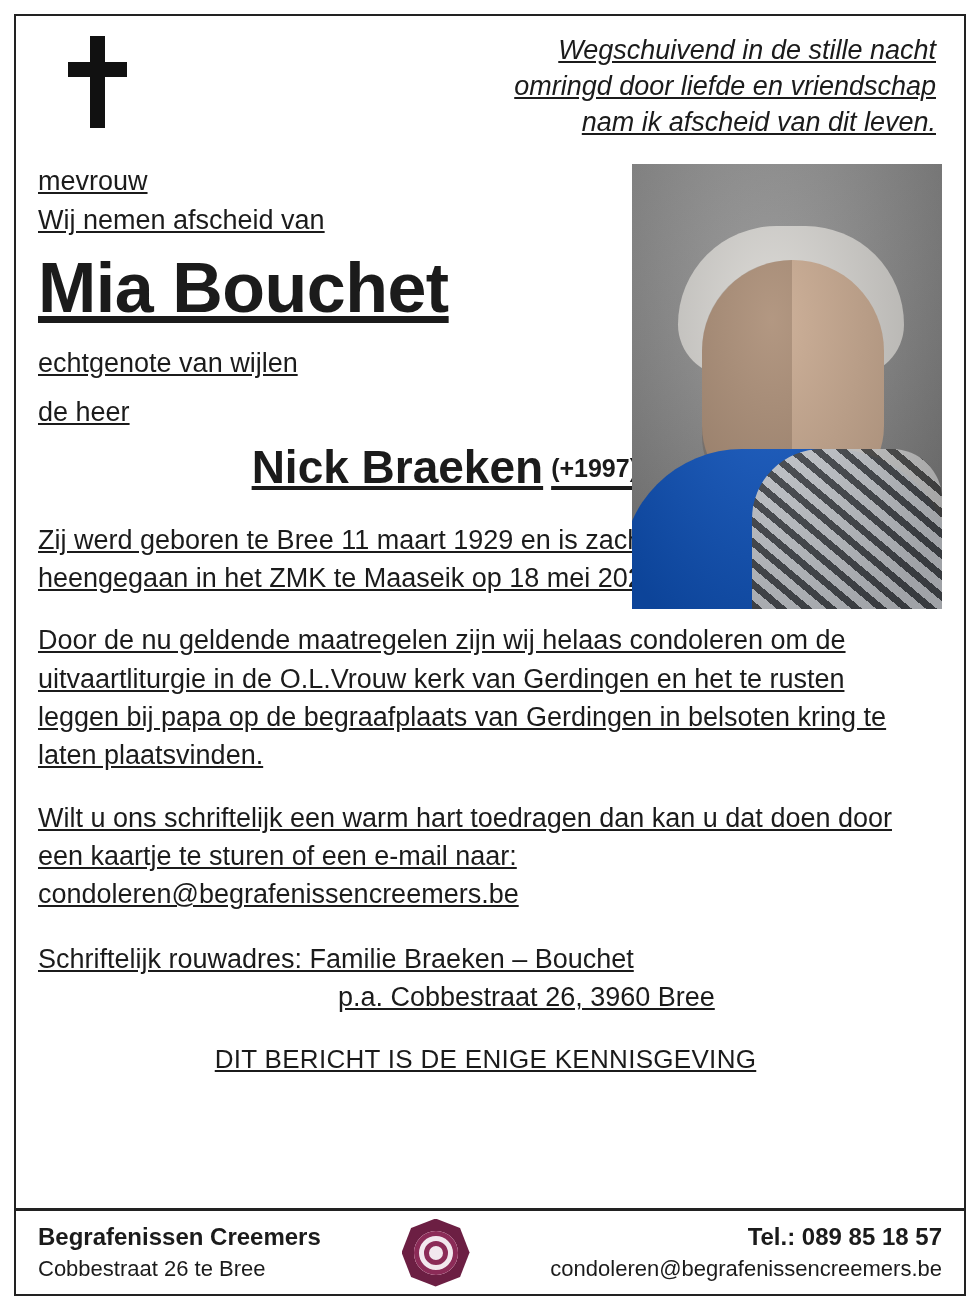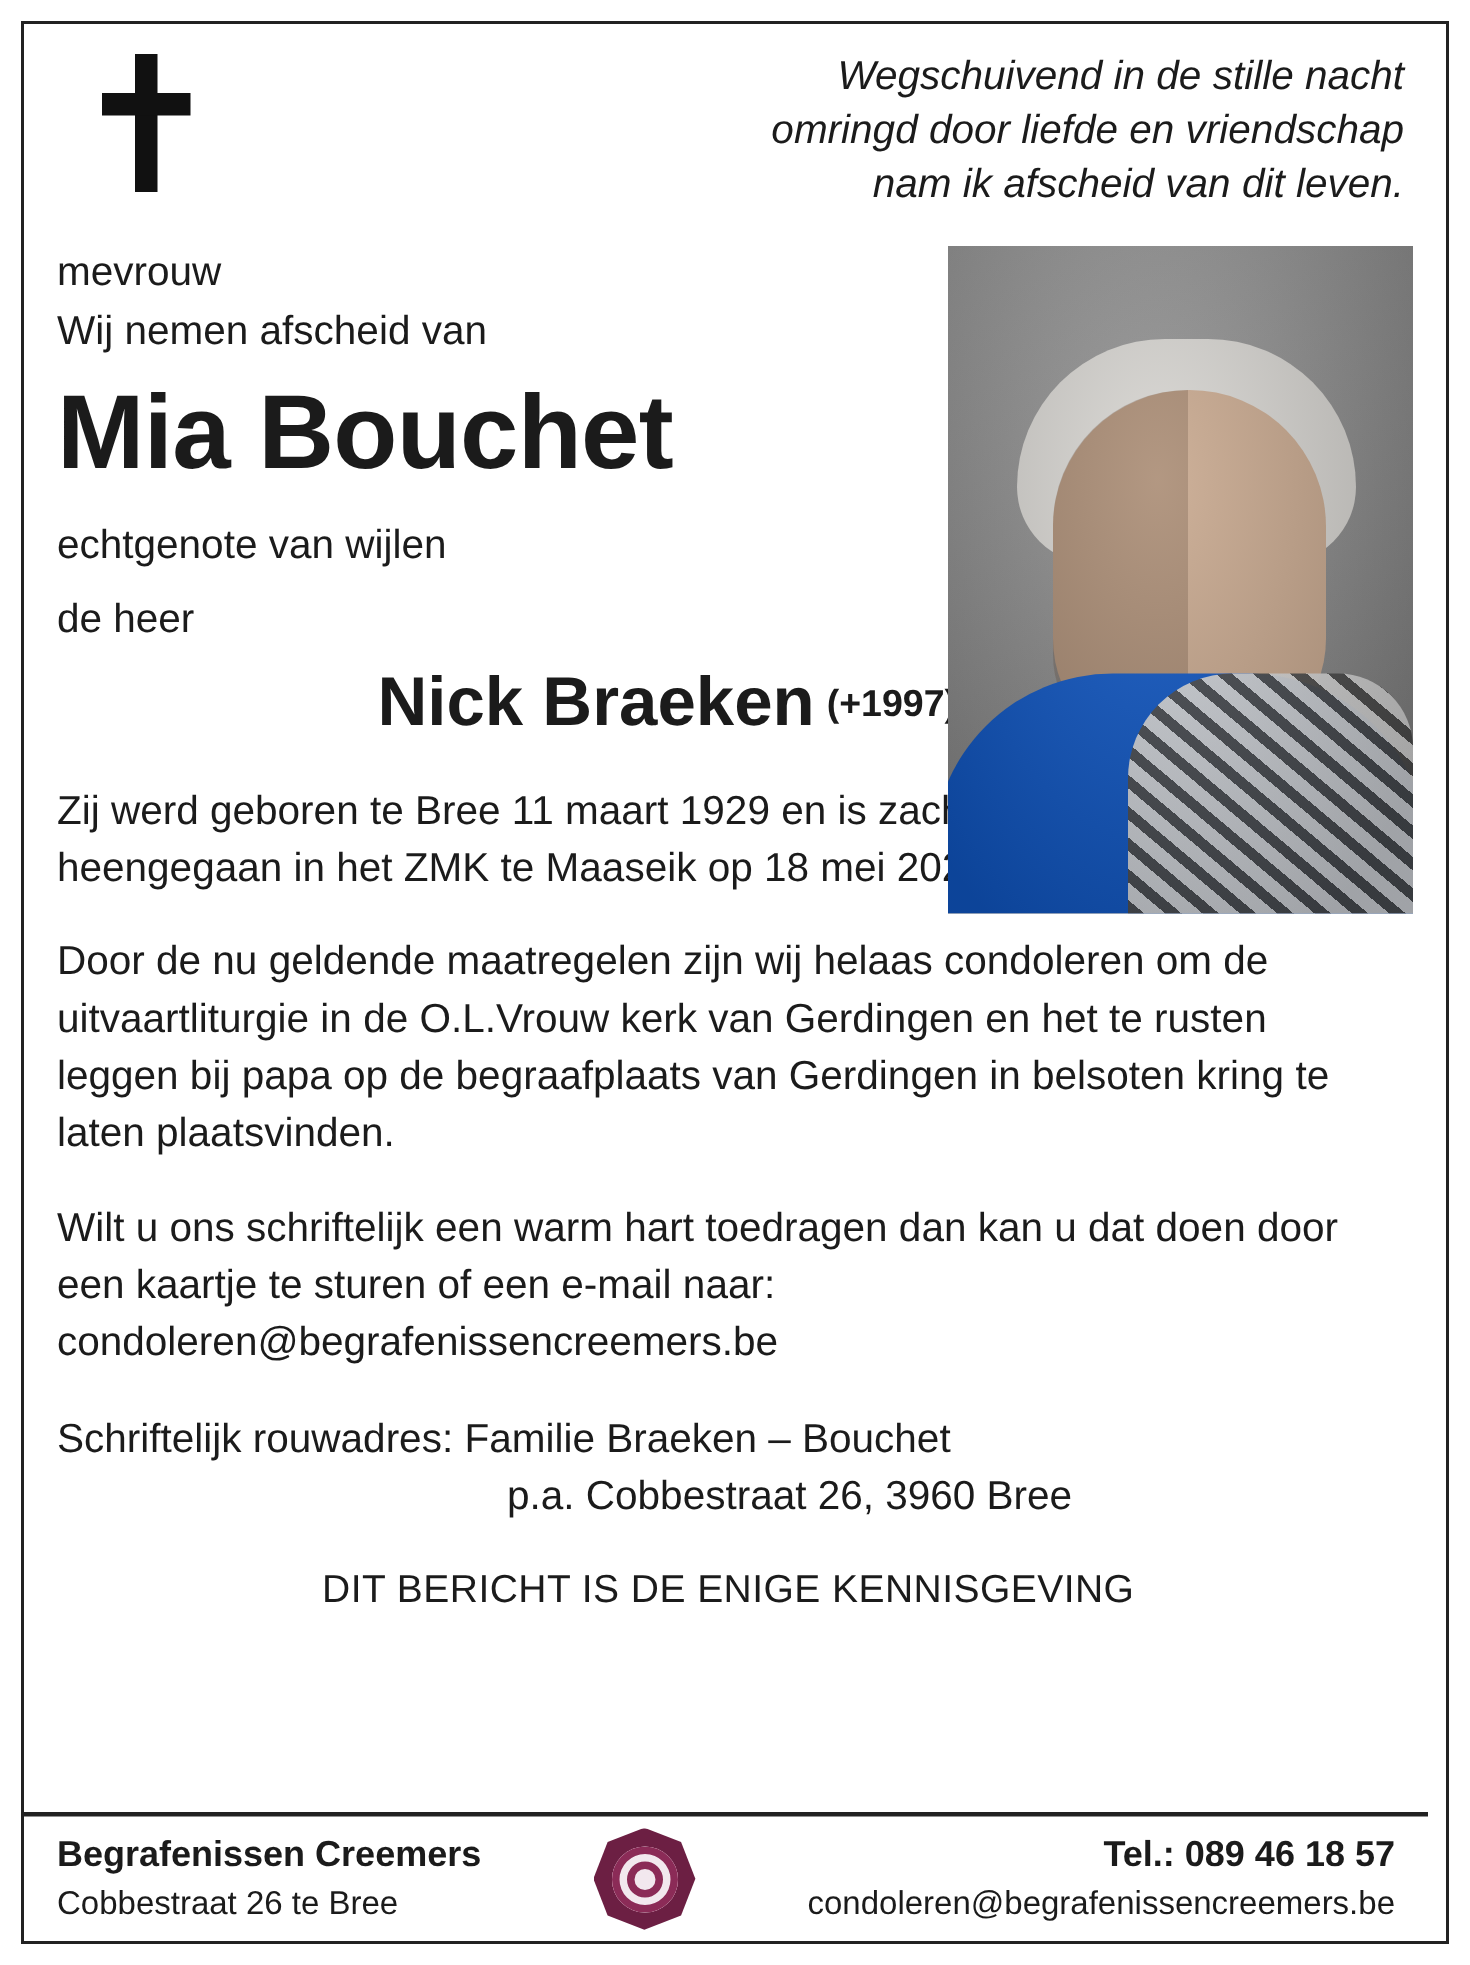--- a/index.html
+++ b/index.html
@@ -29,20 +29,21 @@
     box-sizing: border-box;
   }
   .inner {
     position: absolute;
     left: 16px;
     top: 16px;
     right: 16px;
     bottom: 16px;
     padding: 16px 22px 0 22px;
     box-sizing: border-box;
+    text-decoration: underline;
   }
 
   
   .header {
     display: flex;
     align-items: flex-start;
     justify-content: space-between;
     height: 120px;
   }
   .cross {
@@ -196,21 +197,21 @@
     text-align: center;
     font-size: 26px;
     margin-top: 28px;
     letter-spacing: 0.3px;
   }
 
   
   .footer {
     position: absolute;
     left: 16px;
-    right: 28px;
+    right: 16px;
     bottom: 16px;
     height: 86px;
     border-top: 3px solid #222222;
     box-sizing: border-box;
     display: flex;
     align-items: center;
     padding: 0 22px;
   }
   .foot-left {
     flex: 0 0 auto;
@@ -327,17 +328,17 @@
       <div class="foot-company">Begrafenissen Creemers</div>
       <div class="foot-address">Cobbestraat 26 te Bree</div>
     </div>
     <div class="foot-logo">
       <div class="rose">
         <div class="leaf"></div>
         <div class="bloom"></div>
       </div>
     </div>
     <div class="foot-right">
-      <div class="foot-tel">Tel.: 089 46 18 57</div>
+      <div class="foot-tel">Tel.: 089 85 18 57</div>
       <div class="foot-mail">condoleren@begrafenissencreemers.be</div>
     </div>
   </div>
 </div>
 
 </body></html>

